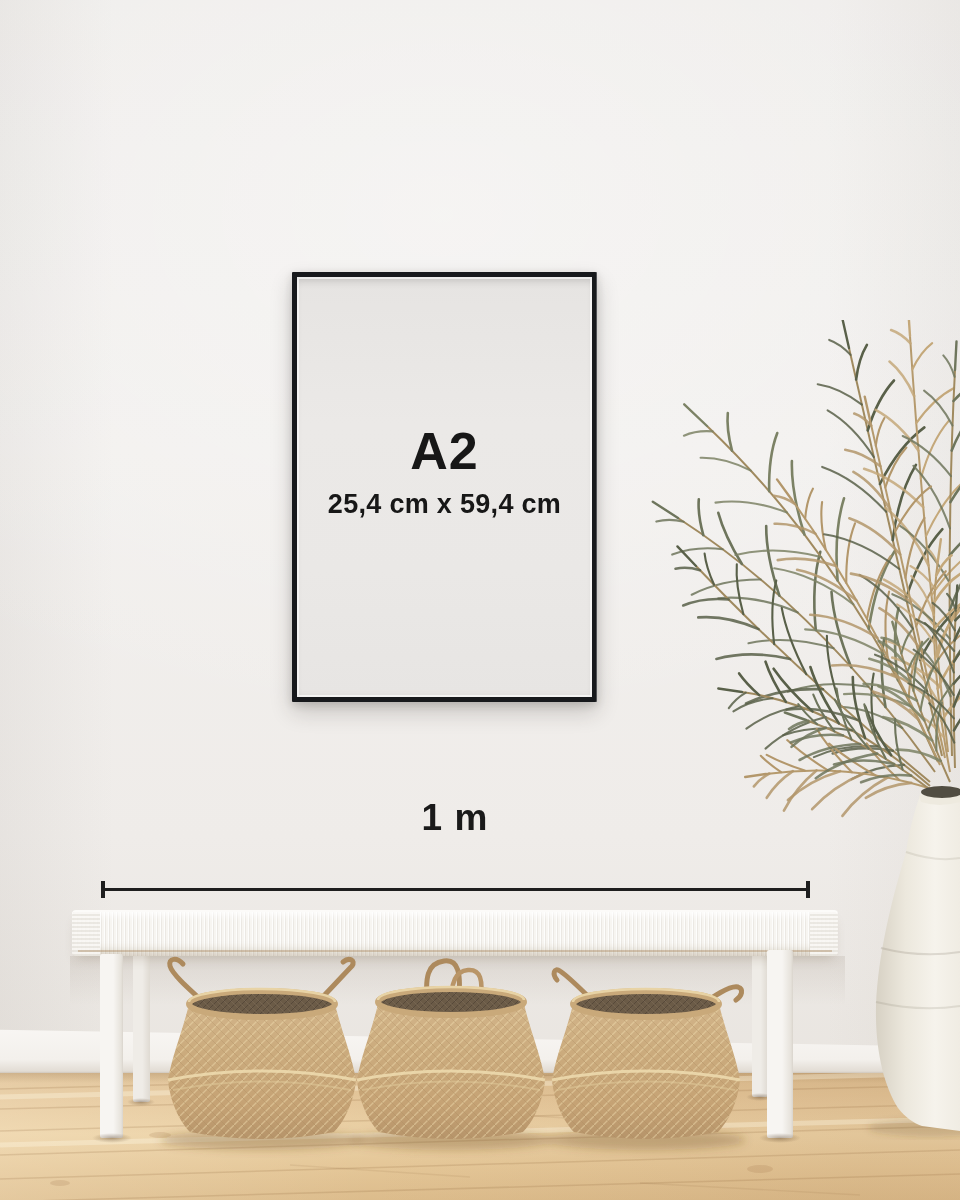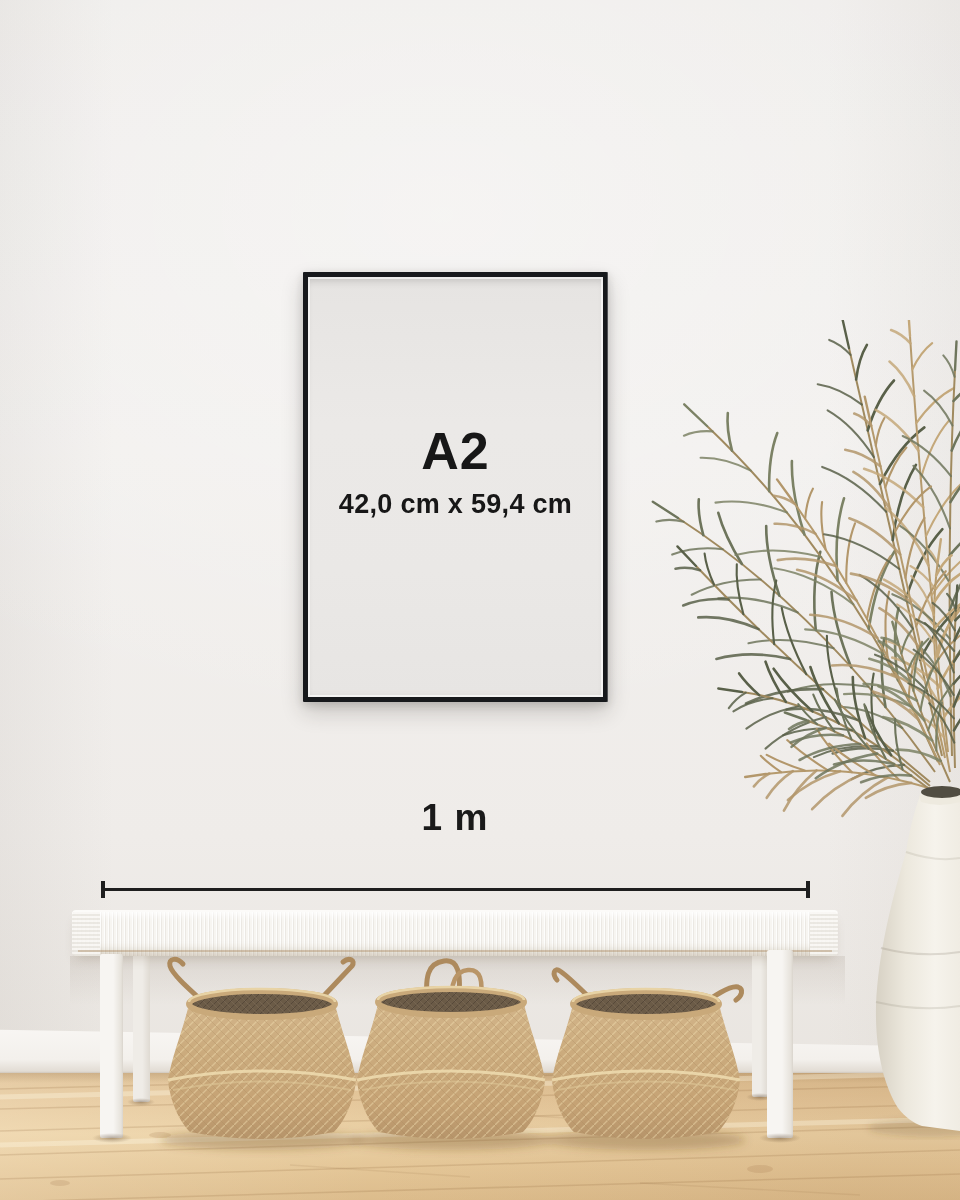--- a/index.html
+++ b/index.html
@@ -19,21 +19,21 @@
     clip-path:polygon(0 4%,100% 42%,100% 100%,0 100%);
     background:linear-gradient(180deg,#f8f6f3 0%,#f3f0ec 70%,#e2dcd4 96%,#cfc7bc 100%);}
   .floor{left:0;top:1073px;width:960px;height:127px;
     background:
       linear-gradient(180deg,rgba(120,85,50,0.20) 0,rgba(120,85,50,0) 10px),
       linear-gradient(100deg, rgba(255,243,220,0.25), rgba(0,0,0,0) 40%, rgba(160,115,70,0.12) 90%),
       linear-gradient(180deg,#dcbd90 0%,#e4c69a 22%,#ebd1a5 48%,#e4c697 74%,#dcbc8c 100%);}
   .floor-svg{left:0;top:0;width:960px;height:127px;}
 
   
-  .frame{left:303px;top:272px;width:305px;height:430px;background:#17191c;border-radius:1px;
+  .frame{left:292px;top:272px;width:305px;height:430px;background:#17191c;border-radius:1px;
     box-shadow:0 10px 22px rgba(40,35,30,0.20),0 3px 8px rgba(40,35,30,0.16),
                -1px 0 0 rgba(255,255,255,0.25) inset;}
   .poster{left:5px;top:5px;width:295px;height:420px;
     background:linear-gradient(180deg,#e6e4e2 0%,#ebe9e7 35%,#eae8e6 70%,#e7e5e3 100%);
     box-shadow:inset 0 0 0 2px rgba(255,255,255,0.65), inset 0 7px 10px -4px rgba(0,0,0,0.18),
                inset 0 -4px 8px -4px rgba(0,0,0,0.08);}
   .poster-text{left:0;top:148px;width:100%;text-align:center;color:#171717;}
   .poster-size{position:static;display:block;font-size:52px;font-weight:800;
     letter-spacing:1px;line-height:1;}
   .poster-dims{position:static;display:block;margin-top:13px;font-size:27px;font-weight:700;
@@ -107,21 +107,21 @@
         <ellipse cx="760" cy="96" rx="13" ry="4"></ellipse>
           <ellipse cx="60" cy="110" rx="10" ry="3"></ellipse>
       </g>
     </svg>
   </div>
 
   <div class="frame">
     <div class="poster">
       <div class="poster-text">
         <span class="poster-size">A2</span>
-        <span class="poster-dims">42,0 cm x 59,4 cm</span>
+        <span class="poster-dims">25,4 cm x 59,4 cm</span>
       </div>
     </div>
   </div>
 
   <div class="scale-label">1 m</div>
   <div class="scale-line"></div>
   <div class="scale-cap-l"></div>
   <div class="scale-cap-r"></div>
 
   <div class="leg back leg-bl"></div>

